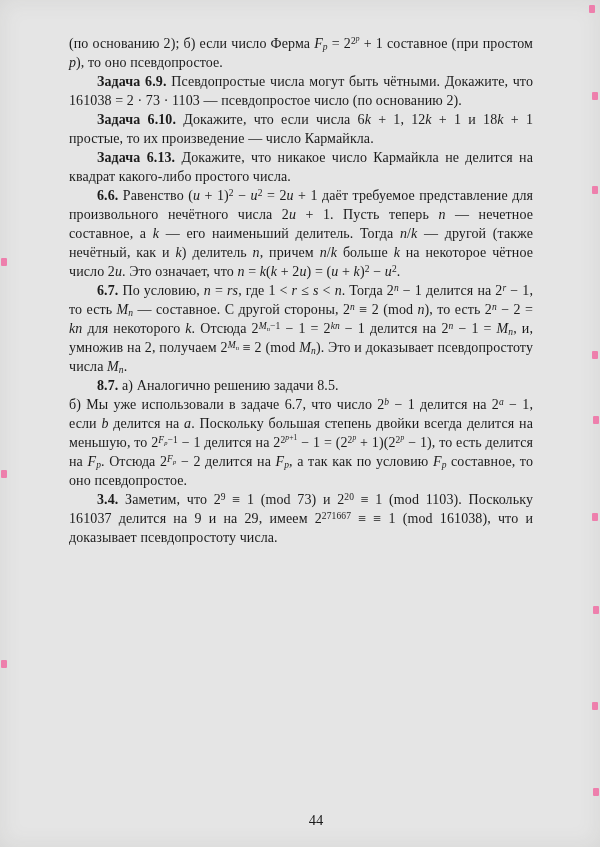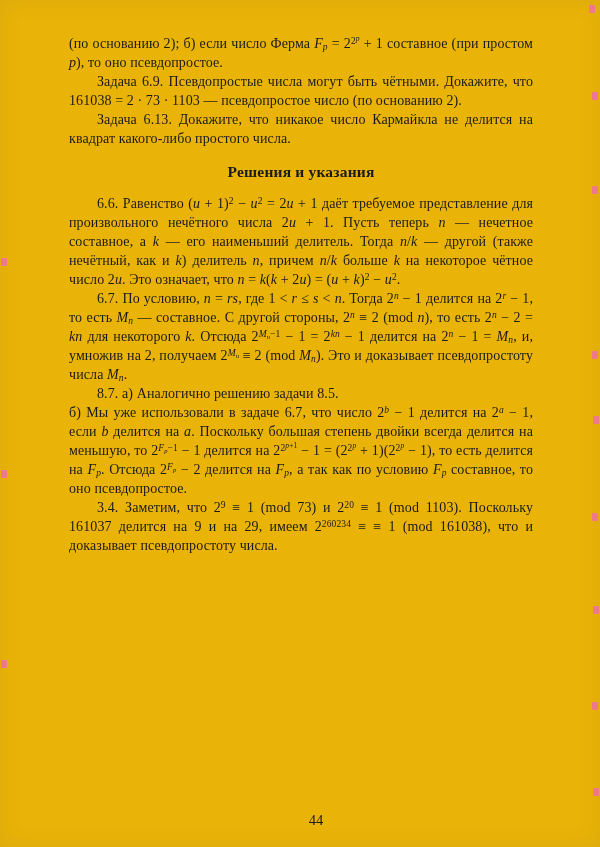--- a/index.html
+++ b/index.html
@@ -2,41 +2,41 @@
 <html lang="ru"><head>
 <meta charset="utf-8">
 <style>
   html, body { margin: 0; padding: 0; }
   body { background: #cfcdc8; font-family: "Liberation Serif", "DejaVu Serif", serif; }
   .page {
     position: relative;
     width: 600px;
     height: 847px;
     margin: 0 auto;
-    background: #eab308;
+    background: #e5e5e5;
     color: #1b1b1b;
     overflow: hidden;
     box-shadow: inset 0 0 22px rgba(90,85,75,0.10);
   }
   .content {
     position: absolute;
     left: 69px;
     top: 34px;
     width: 464px;
   }
   .para {
     margin: 0;
     font-size: 14px;
     line-height: 19px;
     text-align: justify;
     text-indent: 28px;
     letter-spacing: 0.1px;
   }
   .noindent { text-indent: 0; }
-  .para b { font-weight: normal; }
+  .para b { font-weight: bold; }
   .para i { font-style: italic; }
   sup { font-size: 0.68em; line-height: 0; vertical-align: 0.45em; }
   sub { font-size: 0.68em; line-height: 0; vertical-align: -0.25em; }
   sup sup { font-size: 0.8em; vertical-align: 0.4em; }
   .heading {
     font-size: 15.5px;
     font-weight: bold;
     text-align: center;
     margin: 15px 0 13px 0;
     text-indent: 0;
@@ -64,36 +64,36 @@
 <body>
 
 <div class="page">
 
   <div class="content">
 
     <p class="para noindent">(по основанию 2); б) если число Ферма <i>F<sub>p</sub></i> = 2<sup>2<sup><i>p</i></sup></sup> + 1 составное (при простом <i>p</i>), то оно псевдопростое.</p>
 
     <p class="para"><b>Задача 6.9.</b><span> Псевдопростые числа могут быть чётными. Докажите, что 161038 = 2 · 73 · 1103 — псевдопростое число (по основанию 2).</span></p>
 
+    <p class="para"><b>Задача 6.10.</b><span> Докажите, что если числа 6<i>k</i> + 1, 12<i>k</i> + 1 и 18<i>k</i> + 1 простые, то их произведение — число Кармайкла.</span></p>
 
 
 
     <p class="para"><b>Задача 6.13.</b><span> Докажите, что никакое число Кармайкла не делится на квадрат какого-либо простого числа.</span></p>
 
-    <h2 class="heading">Решения и указания</h2>
 
     <p class="para"><b>6.6.</b><span> Равенство (<i>u</i> + 1)<sup>2</sup> − <i>u</i><sup>2</sup> = 2<i>u</i> + 1 даёт требуемое представление для произвольного нечётного числа 2<i>u</i> + 1. Пусть теперь <i>n</i> — нечетное составное, а <i>k</i> — его наименьший делитель. Тогда <i>n</i>/<i>k</i> — другой (также нечётный, как и <i>k</i>) делитель <i>n</i>, причем <i>n</i>/<i>k</i> больше <i>k</i> на некоторое чётное число 2<i>u</i>. Это означает, что <i>n</i> = <i>k</i>(<i>k</i> + 2<i>u</i>) = (<i>u</i> + <i>k</i>)<sup>2</sup> − <i>u</i><sup>2</sup>.</span></p>
 
     <p class="para"><b>6.7.</b><span> По условию, <i>n</i> = <i>rs</i>, где 1 &lt; <i>r</i> ≤ <i>s</i> &lt; <i>n</i>. Тогда 2<sup><i>n</i></sup> − 1 делится на 2<sup><i>r</i></sup> − 1, то есть <i>M<sub>n</sub></i> — составное. С другой стороны, 2<sup><i>n</i></sup> ≡ 2 (mod <i>n</i>), то есть 2<sup><i>n</i></sup> − 2 = <i>kn</i> для некоторого <i>k</i>. Отсюда 2<sup><i>M<sub>n</sub></i>−1</sup> − 1 = 2<sup><i>kn</i></sup> − 1 делится на 2<sup><i>n</i></sup> − 1 = <i>M<sub>n</sub></i>, и, умножив на 2, получаем 2<sup><i>M<sub>n</sub></i></sup> ≡ 2 (mod <i>M<sub>n</sub></i>). Это и доказывает псевдопростоту числа <i>M<sub>n</sub></i>.</span></p>
 
     <p class="para"><b>8.7.</b><span> а) Аналогично решению задачи 8.5.</span></p>
 
     <p class="para noindent"><span>б) Мы уже использовали в задаче 6.7, что число 2<sup><i>b</i></sup> − 1 делится на 2<sup><i>a</i></sup> − 1, если <i>b</i> делится на <i>a</i>. Поскольку большая степень двойки всегда делится на меньшую, то 2<sup><i>F<sub>p</sub></i>−1</sup> − 1 делится на 2<sup>2<sup><i>p</i>+1</sup></sup> − 1 = (2<sup>2<sup><i>p</i></sup></sup> + 1)(2<sup>2<sup><i>p</i></sup></sup> − 1), то есть делится на <i>F<sub>p</sub></i>. Отсюда 2<sup><i>F<sub>p</sub></i></sup> − 2 делится на <i>F<sub>p</sub></i>, а так как по условию <i>F<sub>p</sub></i> составное, то оно псевдопростое.</span></p>
 
-    <p class="para"><b>3.4.</b><span> Заметим, что 2<sup>9</sup> ≡ 1 (mod 73) и 2<sup>20</sup> ≡ 1 (mod 1103). Поскольку 161037 делится на 9 и на 29, имеем 2<sup>260234</sup> ≡ ≡ 1 (mod 161038), что и доказывает псевдопростоту числа.</span></p>
+    <p class="para"><b>3.4.</b><span> Заметим, что 2<sup>9</sup> ≡ 1 (mod 73) и 2<sup>20</sup> ≡ 1 (mod 1103). Поскольку 161037 делится на 9 и на 29, имеем 2<sup>271667</sup> ≡ ≡ 1 (mod 161038), что и доказывает псевдопростоту числа.</span></p>
 
   </div>
 
   <div class="pagenum">44</div>
 
   <div class="mark" style="left: 589px; top: 5px; background: rgb(240, 111, 163);"></div>
   <div class="mark" style="left: 592px; top: 92px; background: rgb(240, 111, 163);"></div>
   <div class="mark" style="left: 592px; top: 186px; background: rgb(240, 111, 163);"></div>
   <div class="mark" style="left: 1px; top: 258px; background: rgb(240, 111, 163);"></div>
   <div class="mark" style="left: 592px; top: 351px; background: rgb(240, 111, 163);"></div>

